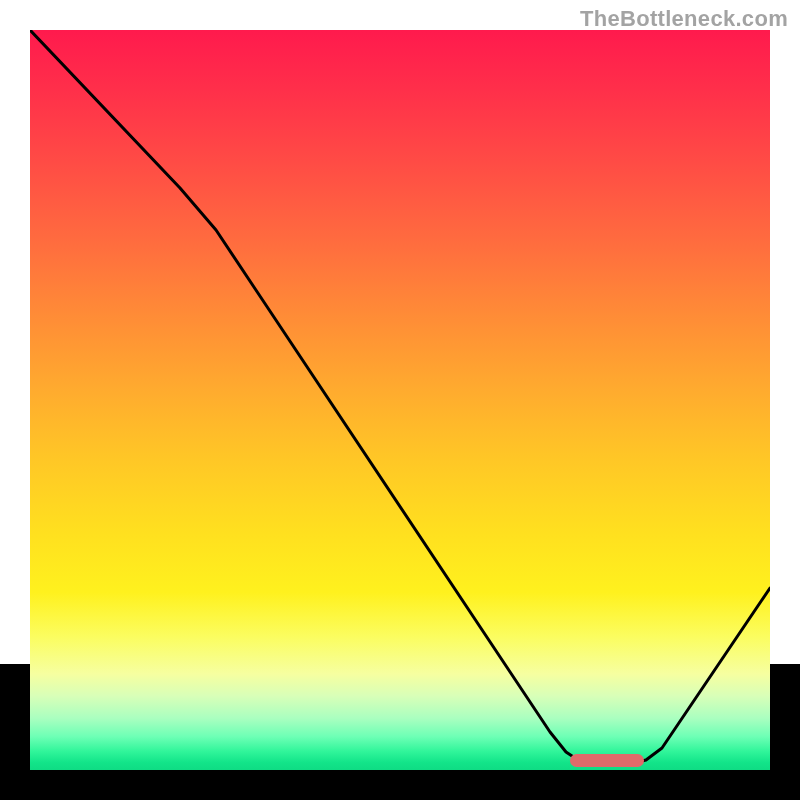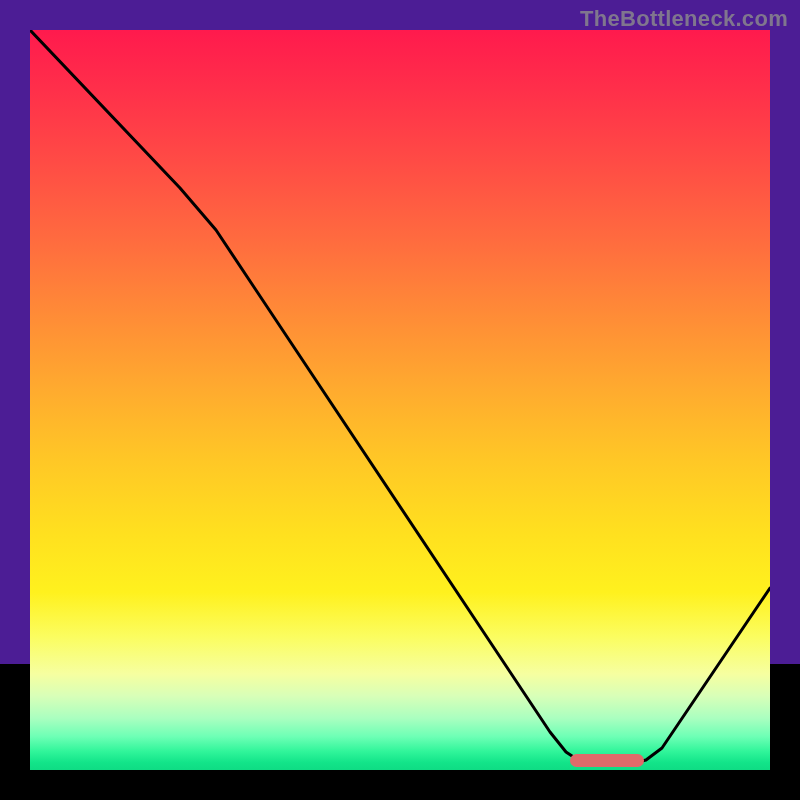--- a/index.html
+++ b/index.html
@@ -1,21 +1,21 @@
 <!DOCTYPE html>
 <html><head>
 <meta charset="utf-8">
 <style>
   * { margin: 0; padding: 0; box-sizing: border-box; }
   html, body { width: 800px; height: 800px; background: #000; overflow: hidden; }
   .stage {
     position: relative;
     width: 800px;
     height: 664px;
-    background: #4c1d95;
+    background: #ffffff;
     text-align: center;
   }
   .plot-area {
     position: absolute;
     left: 30px;
     top: 30px;
     width: 740px;
     height: 740px;
     background: linear-gradient(
       to bottom,

